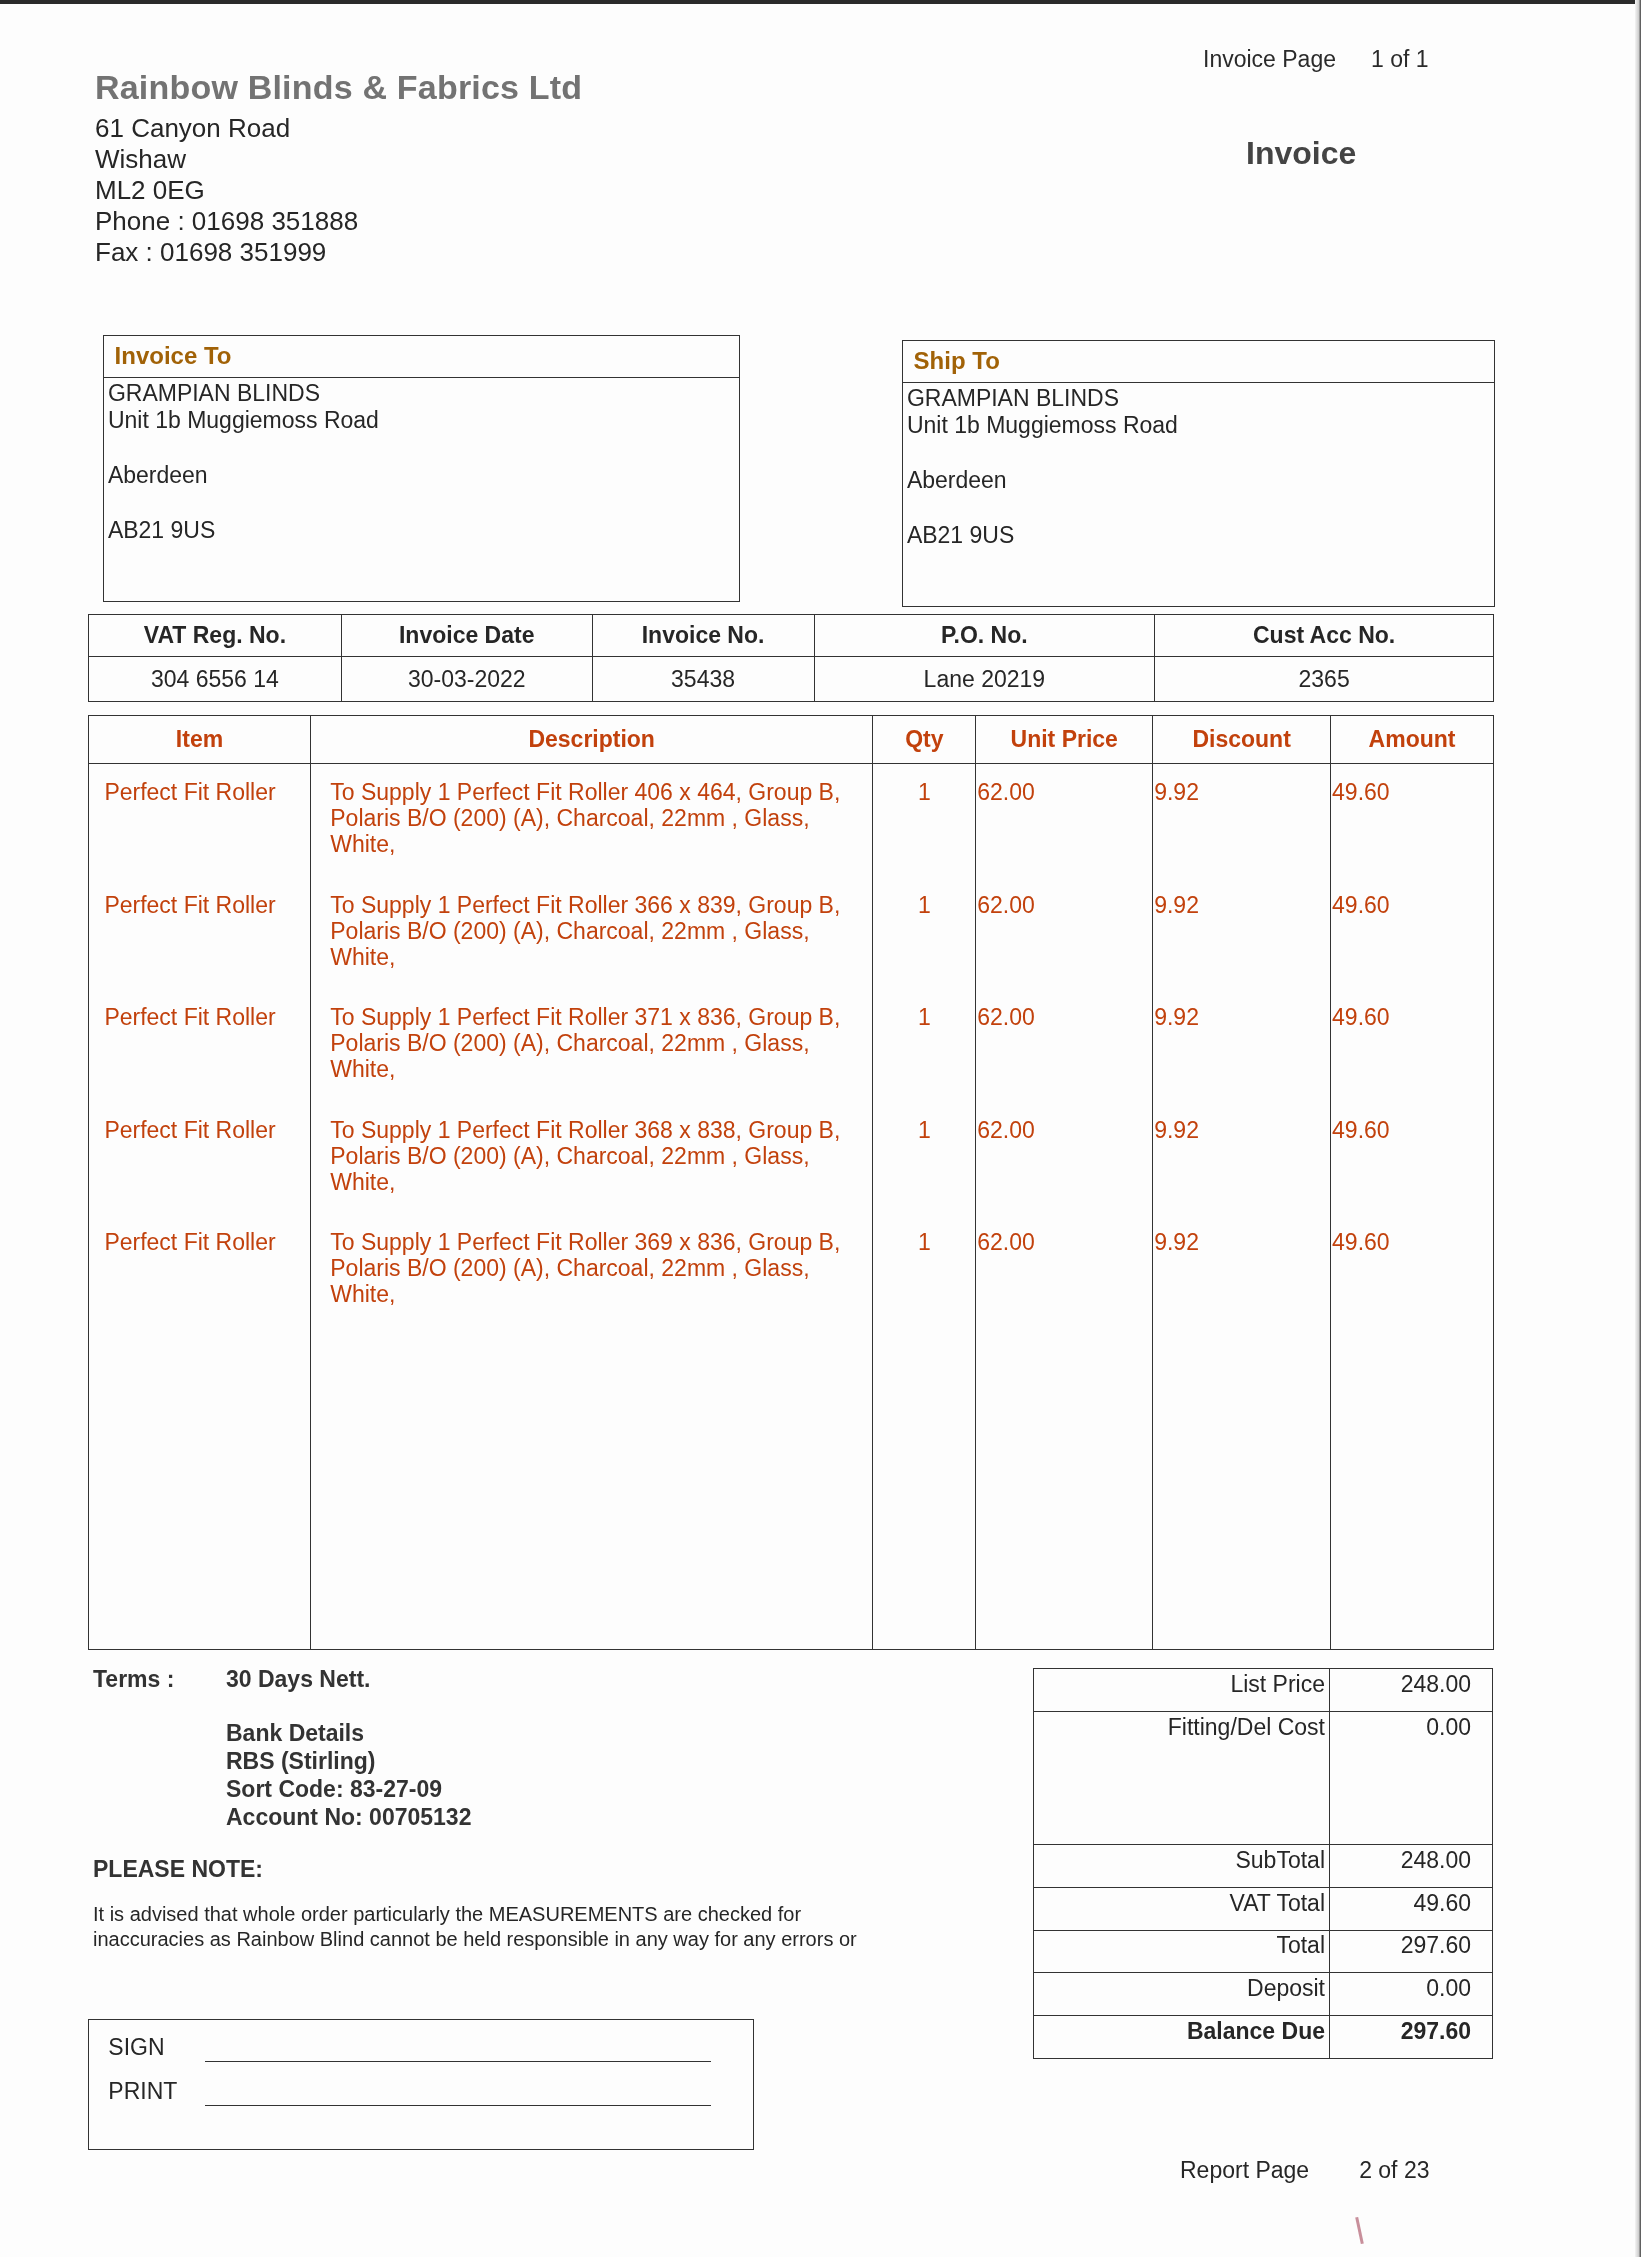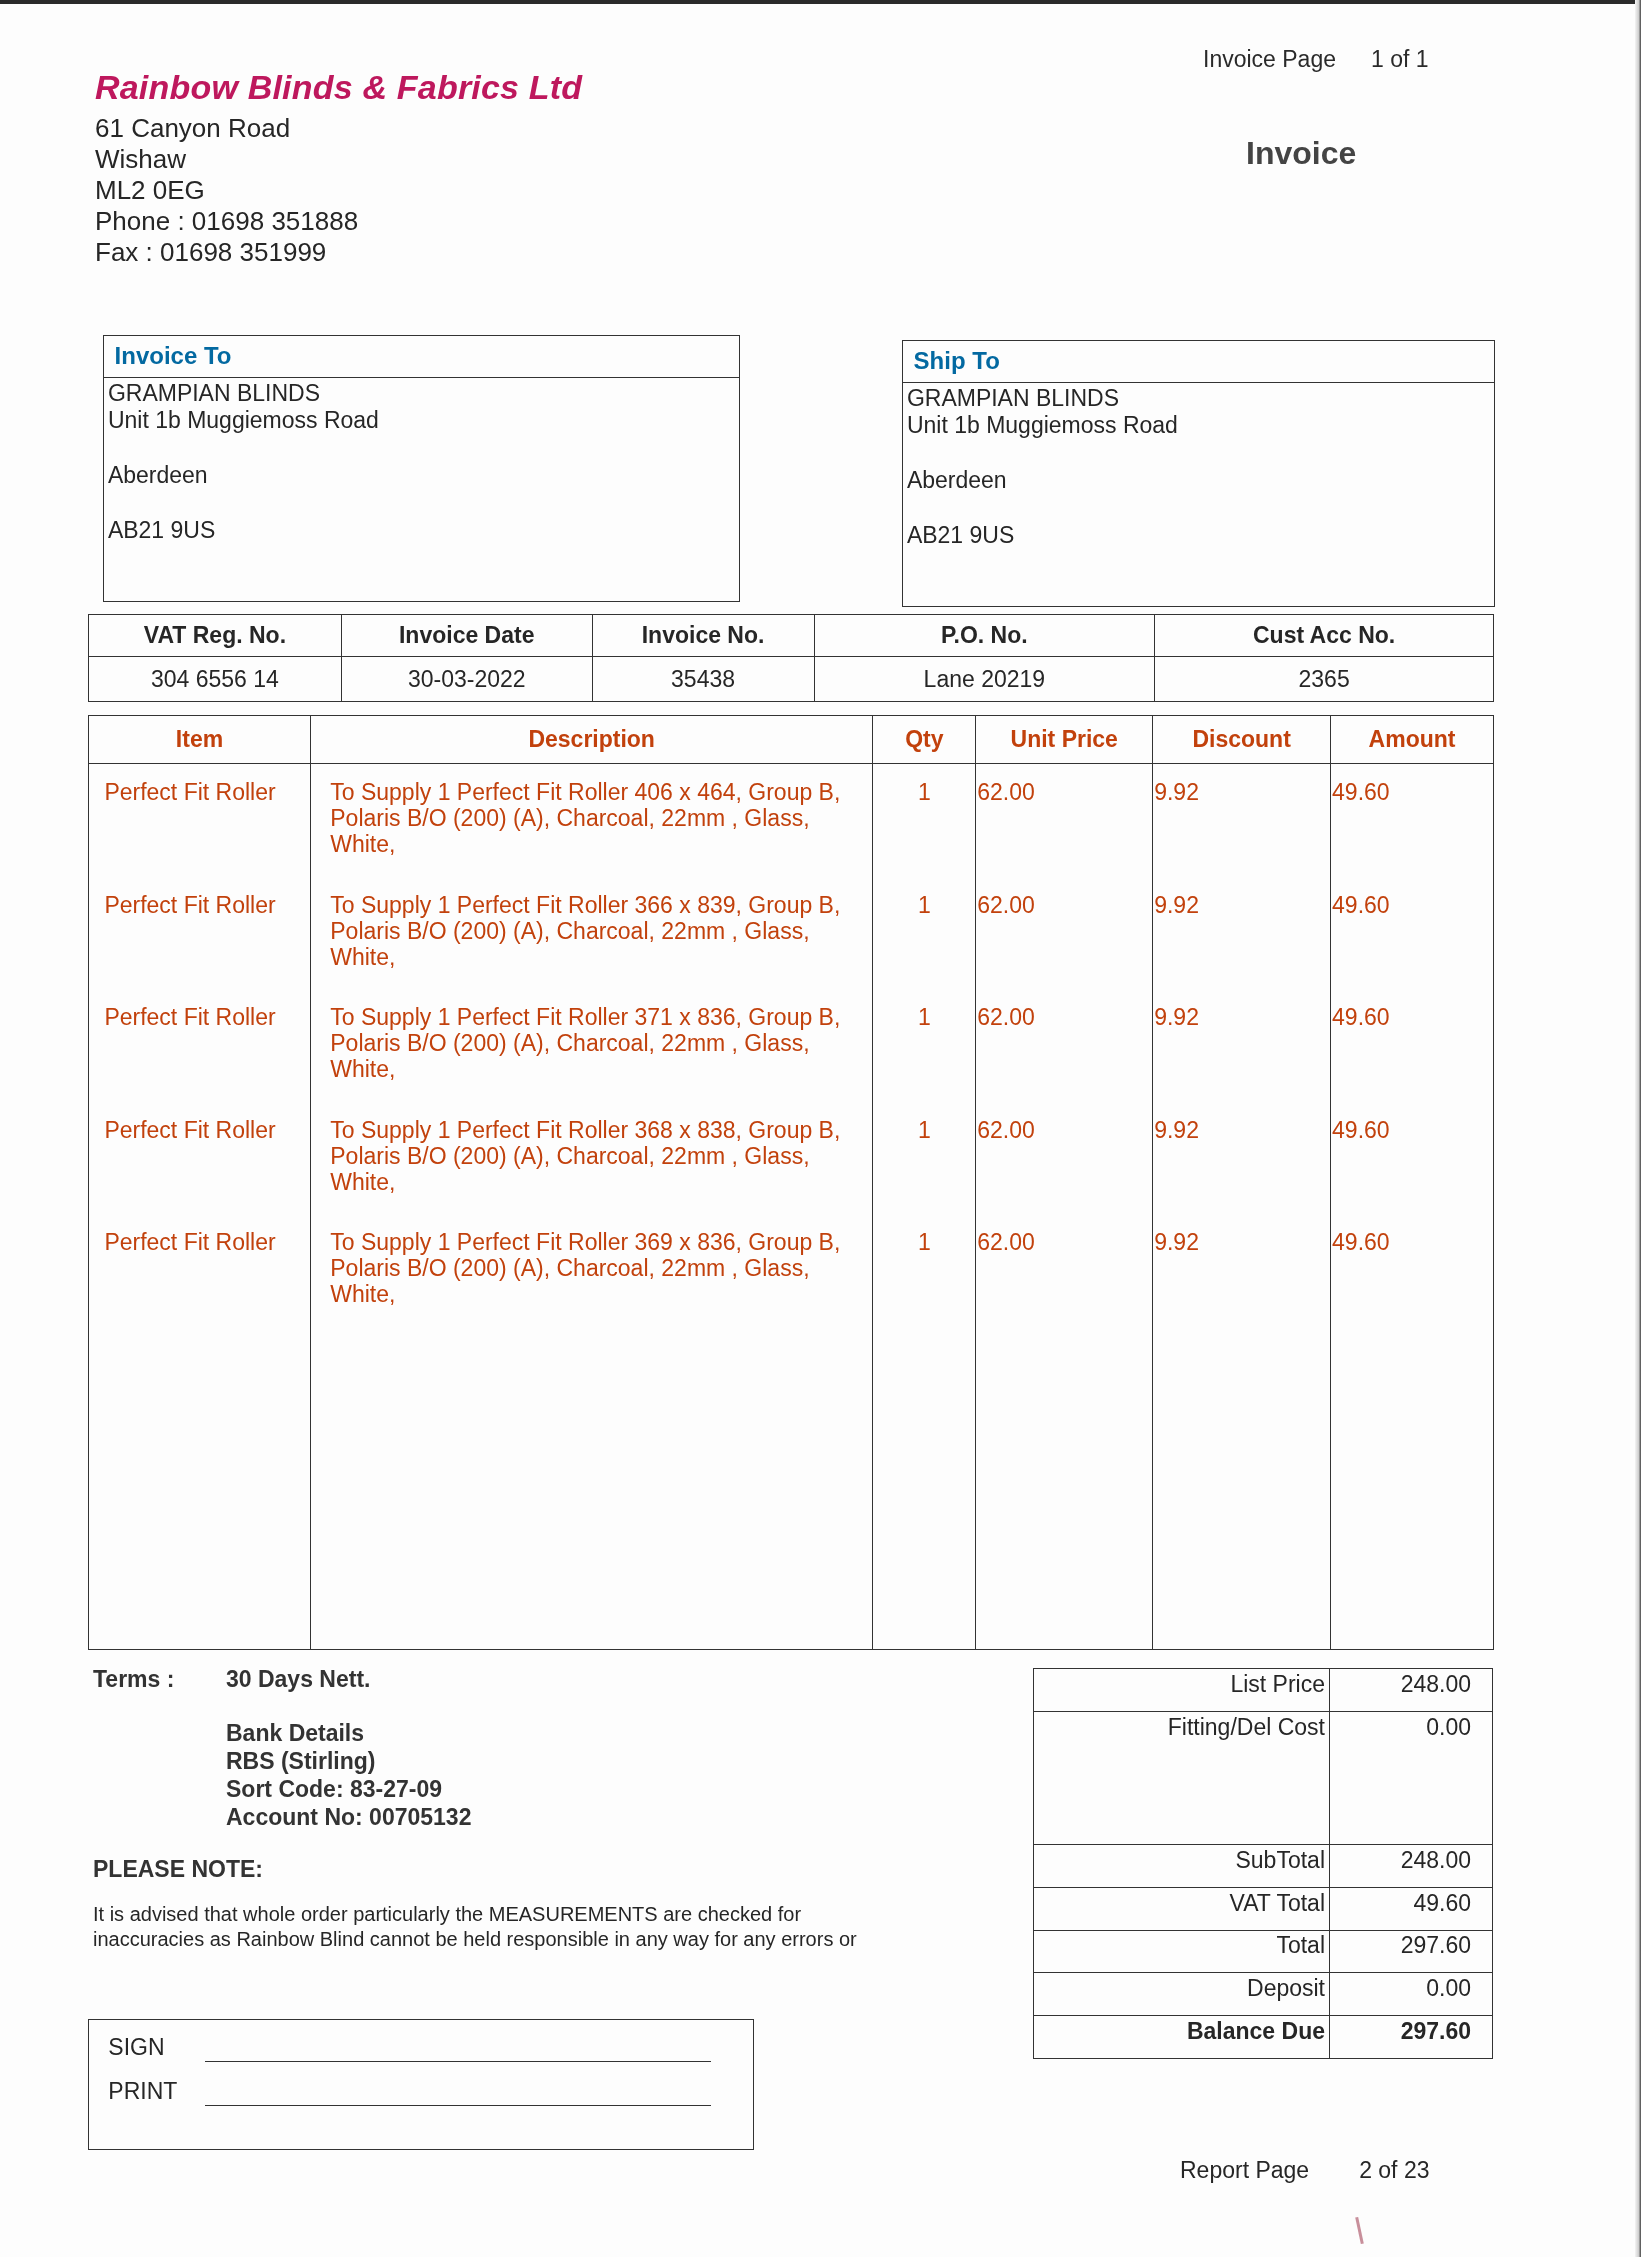--- a/index.html
+++ b/index.html
@@ -5,30 +5,30 @@
   html, body { margin: 0; padding: 0; }
   body {
     width: 1641px; height: 2257px; position: relative; overflow: hidden;
     background: #fdfdfd; color: #222;
     font-family: "Liberation Sans", sans-serif;
   }
   .abs { position: absolute; }
   .top-edge { left: 0; top: 0; width: 1641px; height: 3.9px; background: #2a2a2a; }
   .right-edge { right: 0; top: 0; width: 5.8px; height: 2257px; background: linear-gradient(90deg, #f4f4f4, #cfcfcf 60%, #444); }
 
-  .company-name { left: 95px; top: 68px; font-size: 34px; font-weight: bold; color: #be185d; letter-spacing: 0.2px; font-style: italic; }
+  .company-name { left: 95px; top: 68px; font-size: 34px; font-weight: bold; color: #737373; letter-spacing: 0.2px; }
   .company-addr { left: 95px; top: 113px; font-size: 26px; line-height: 31px; color: #262626; }
   .company-addr div { white-space: nowrap; }
 
   .page-info { left: 1203px; top: 46px; font-size: 23px; color: #2a2a2a; white-space: nowrap; }
   .page-info .val { margin-left: 35px; }
   .doc-title { left: 1246px; top: 135px; font-size: 32px; font-weight: bold; color: #444; }
 
   .addr-box { border: 1.9px solid #333; background: transparent; }
-  .addr-box .hdr { height: 42px; border-bottom: 1.9px solid #333; font-weight: bold; font-size: 24px; padding: 5.8px 0 0 10.6px; box-sizing: border-box; color: #0369a1; }
+  .addr-box .hdr { height: 42px; border-bottom: 1.9px solid #333; font-weight: bold; font-size: 24px; padding: 5.8px 0 0 10.6px; box-sizing: border-box; color: #a16207; }
   .addr-box .body { padding: 1.9px 0 0 3.9px; font-size: 23px; line-height: 27.5px; color: #262626; }
   .addr-box .body .gap { height: 27.5px; }
   .inv-to { left: 103px; top: 335px; width: 635px; height: 265px; }
   .ship-to { left: 902px; top: 340px; width: 591px; height: 265px; }
 
   table { border-collapse: collapse; }
   .meta-table { left: 88px; top: 614px; width: 1406px; }
   .meta-table th, .meta-table td { border: 1.9px solid #333; text-align: center; font-size: 23px; color: #262626; }
   .meta-table th { height: 39px; font-weight: bold; }
   .meta-table td { height: 42px; }

